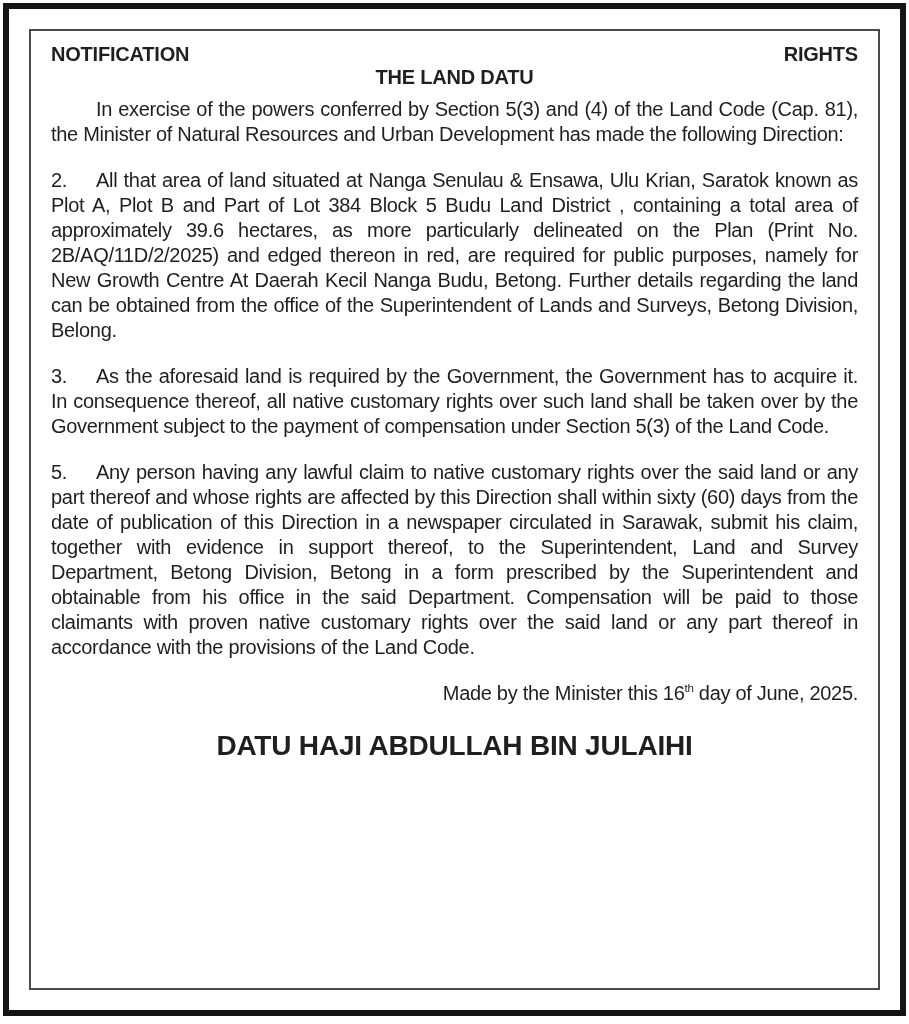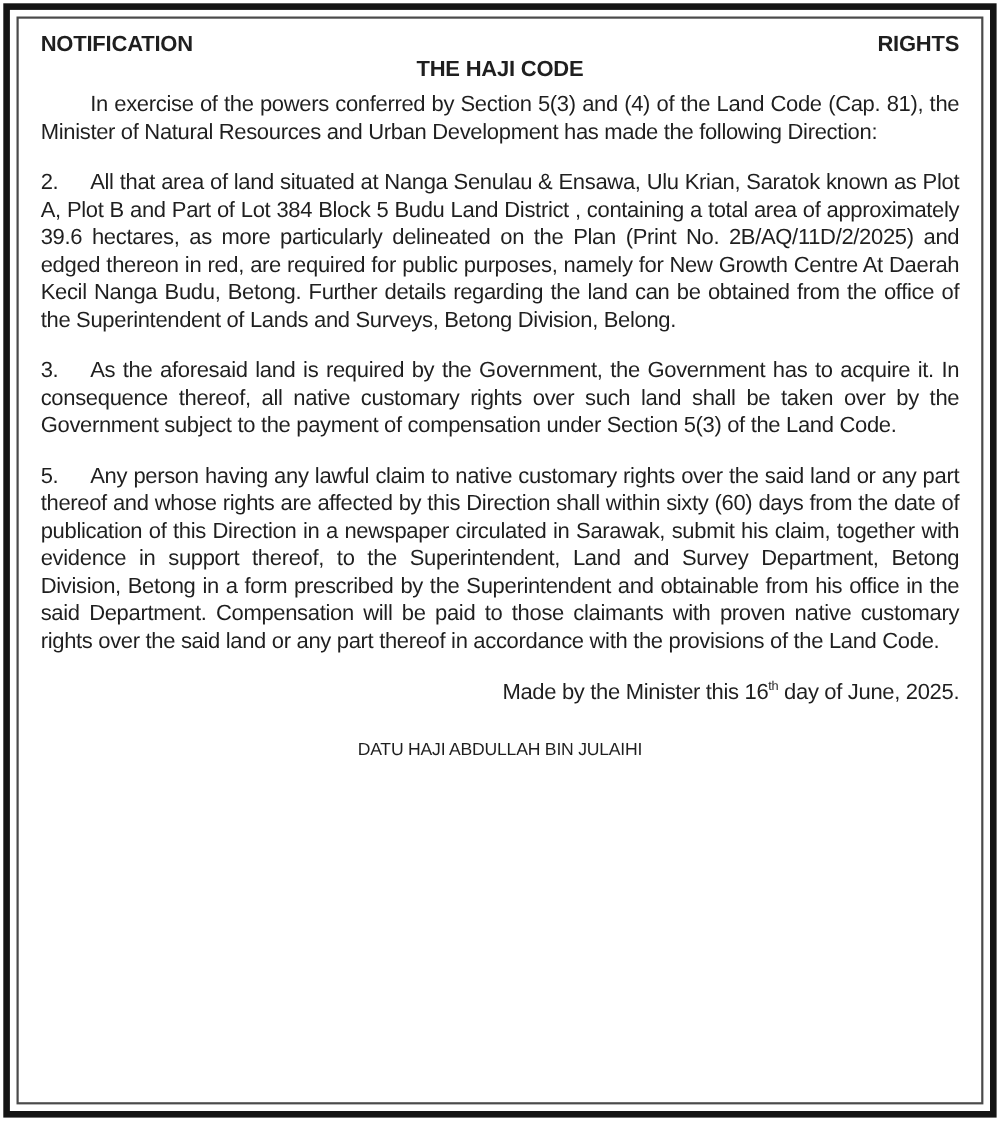--- a/index.html
+++ b/index.html
@@ -17,21 +17,21 @@
   }
   .page{
     width:909px;
     height:1024px;
     background:var(--paper);
     padding:3px 3px 8px 3px;
   }
   .frame-outer{
     height:100%;
     border:6px solid var(--border-outer);
-    padding:6px;
+    padding:20px;
   }
   .frame-inner{
     height:100%;
     border:2px solid var(--border-inner);
     padding:12px 20px 0 20px;
     overflow:hidden;
   }
   .header-row{
     display:flex;
     justify-content:space-between;
@@ -68,40 +68,40 @@
   }
   .made-line{
     text-align:right;
     font-size:20px;
     line-height:25px;
     letter-spacing:-0.3px;
     margin:3px 0 26px 0;
   }
   .signature{
     text-align:center;
-    font-weight:normal;
-    font-size:16px;
+    font-weight:bold;
+    font-size:28px;
     line-height:27px;
     letter-spacing:-0.2px;
   }
 </style>
 </head>
 <body>
 
 <div class="page">
   <div class="frame-outer">
     <div class="frame-inner">
 
       <div class="header-row">
         <span>NOTIFICATION</span>
         <span>RIGHTS</span>
       </div>
 
       <div class="title-block" id="titles">
-          <div class="title-line bold">THE HAJI CODE</div>
+          <div class="title-line bold">THE LAND DATU</div>
         </div>
 
       <div class="body-block" id="paragraphs">
           <p class="para indent">In exercise of the powers conferred by Section 5(3) and (4) of the Land Code (Cap. 81), the Minister of Natural Resources and Urban Development has made the following Direction:</p>
           <p class="para numbered"><span class="clause-num">2.</span>All that area of land situated at Nanga Senulau &amp; Ensawa, Ulu Krian, Saratok known as Plot A, Plot B and Part of Lot 384 Block 5 Budu Land District , containing a total area of approximately 39.6 hectares, as more particularly delineated on the Plan (Print No. 2B/AQ/11D/2/2025) and edged thereon in red, are required for public purposes, namely for New Growth Centre At Daerah Kecil Nanga Budu, Betong. Further details regarding the land can be obtained from the office of the Superintendent of Lands and Surveys, Betong Division, Belong.</p>
           <p class="para numbered"><span class="clause-num">3.</span>As the aforesaid land is required by the Government, the Government has to acquire it. In consequence thereof, all native customary rights over such land shall be taken over by the Government subject to the payment of compensation under Section 5(3) of the Land Code.</p>
           <p class="para numbered"><span class="clause-num">5.</span>Any person having any lawful claim to native customary rights over the said land or any part thereof and whose rights are affected by this Direction shall within sixty (60) days from the date of publication of this Direction in a newspaper circulated in Sarawak, submit his claim, together with evidence in support thereof, to the Superintendent, Land and Survey Department, Betong Division, Betong in a form prescribed by the Superintendent and obtainable from his office in the said Department. Compensation will be paid to those claimants with proven native customary rights over the said land or any part thereof in accordance with the provisions of the Land Code.</p>
         </div>
 
       <p class="made-line" id="made-line">Made by the Minister this 16<sup>th</sup> day of June, 2025.</p>

